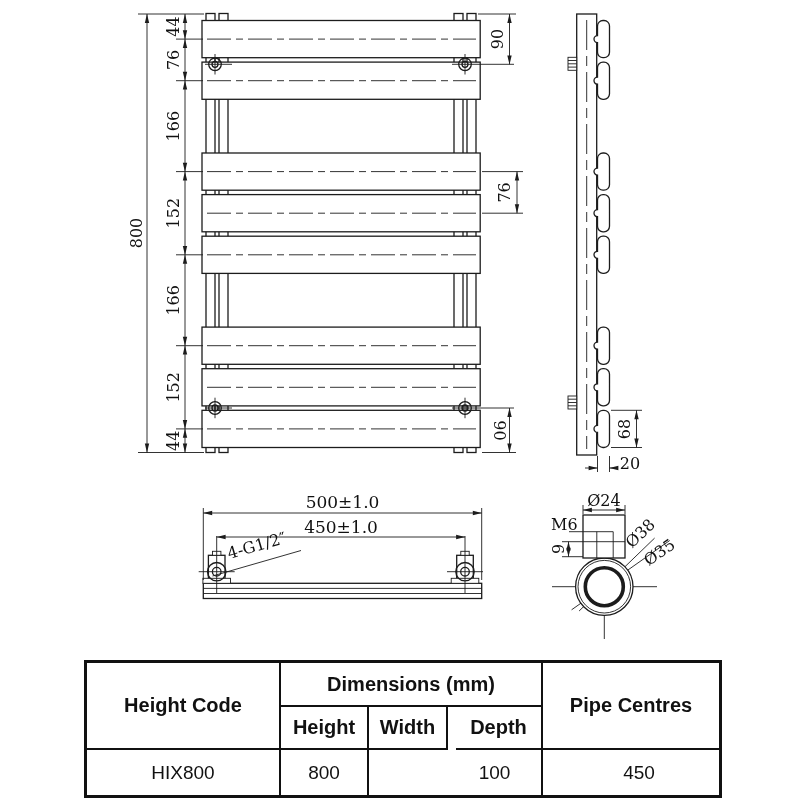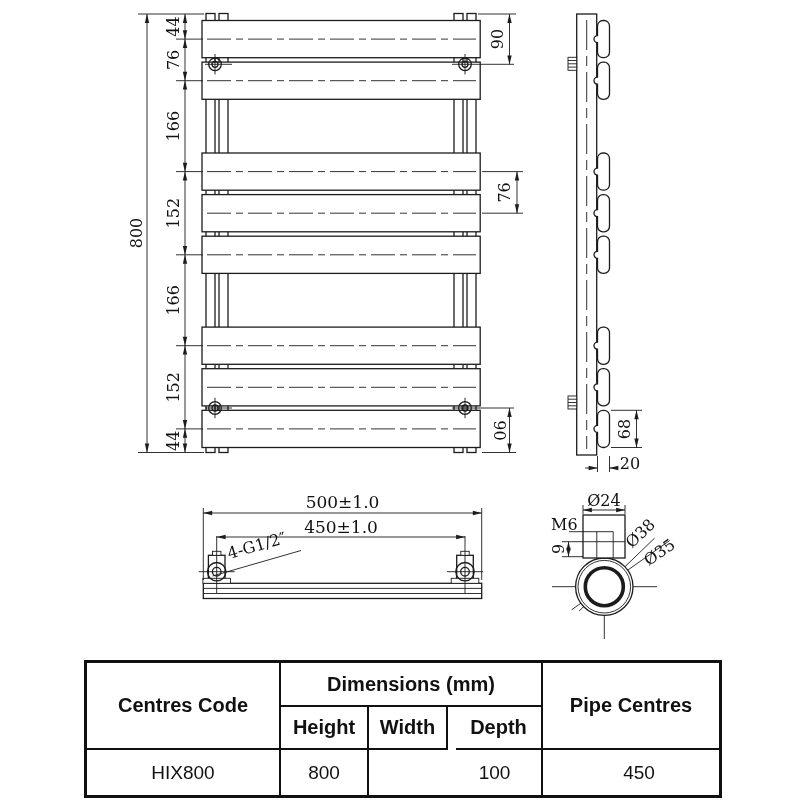--- a/index.html
+++ b/index.html
@@ -257,21 +257,21 @@
       <line class="thin" x1="562" y1="556.7" x2="583" y2="556.7"></line>
       <line class="thin" x1="568.5" y1="541.7" x2="568.5" y2="556.7" marker-start="url(#arw)" marker-end="url(#arw)"></line>
       <text class="dimtxt" x="559" y="549" text-anchor="middle" dominant-baseline="middle" transform="rotate(-90 559 549)">9</text>
     </g>
     <text class="dimtxt" x="641" y="534" text-anchor="middle" dominant-baseline="middle" transform="rotate(-44 641 534)">Ø38</text>
     <text class="dimtxt" x="660" y="553" text-anchor="middle" dominant-baseline="middle" transform="rotate(-35 660 553)">Ø35</text>
   </g>
 </svg>
 
 <div id="spec-table">
-  <div class="cell hdr c-product">Centres Code</div>
+  <div class="cell hdr c-product">Height Code</div>
   <div class="cell hdr c-dims">Dimensions (mm)</div>
   <div class="cell hdr c-pipe lastcol">Pipe Centres</div>
   <div class="cell hdr c-h">Height</div>
   <div class="cell hdr c-w">Width</div>
   <div class="cell hdr c-d">Depth</div>
   <div class="cell dat r-code lastrow">HIX800</div>
   <div class="cell dat r-h lastrow">800</div>
   <div class="cell dat r-d lastrow">100</div>
   <div class="cell dat r-p lastrow lastcol">450</div>
 </div>

